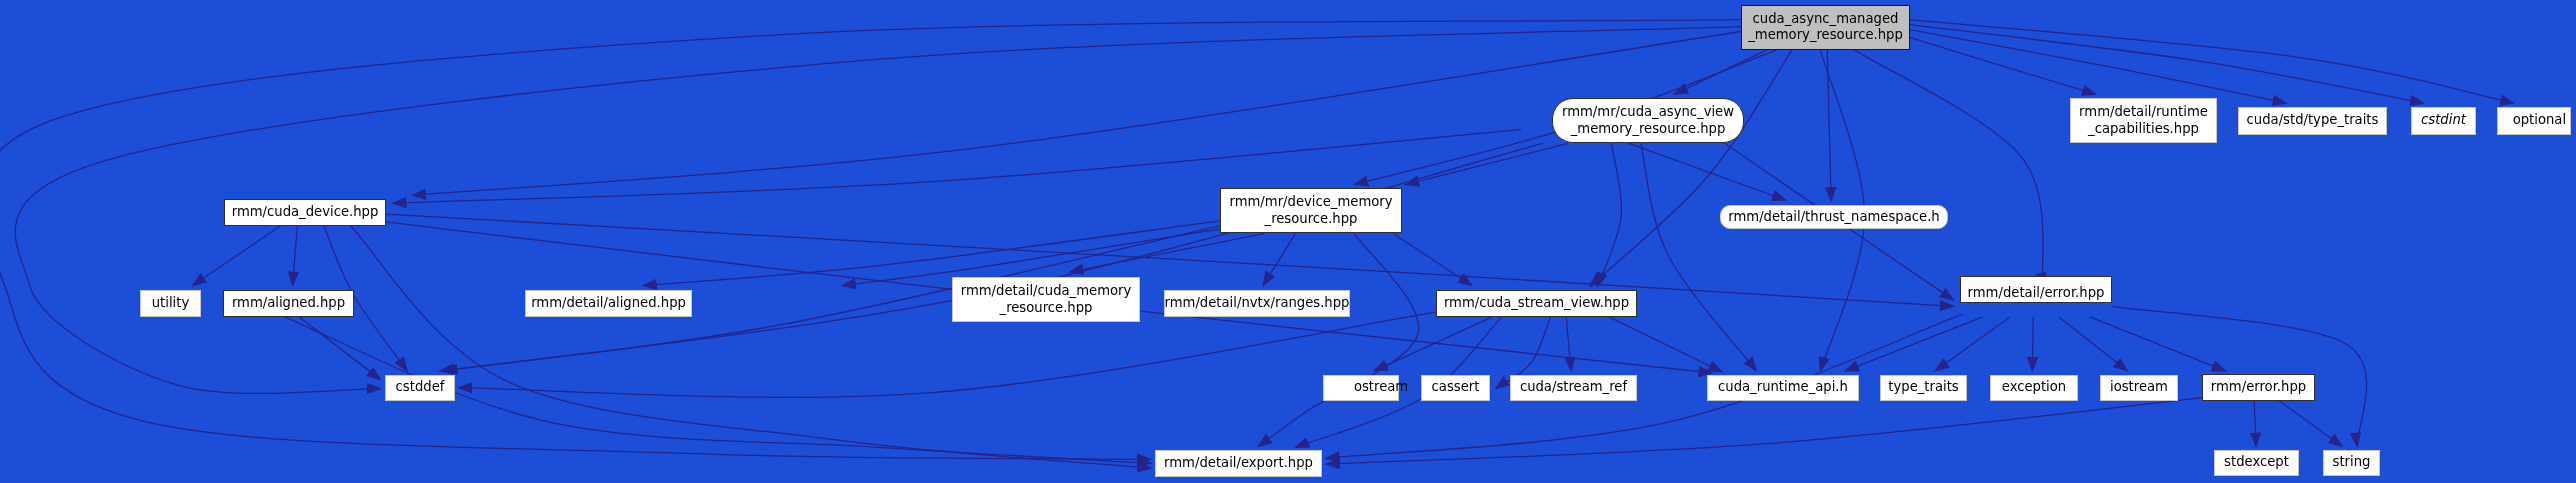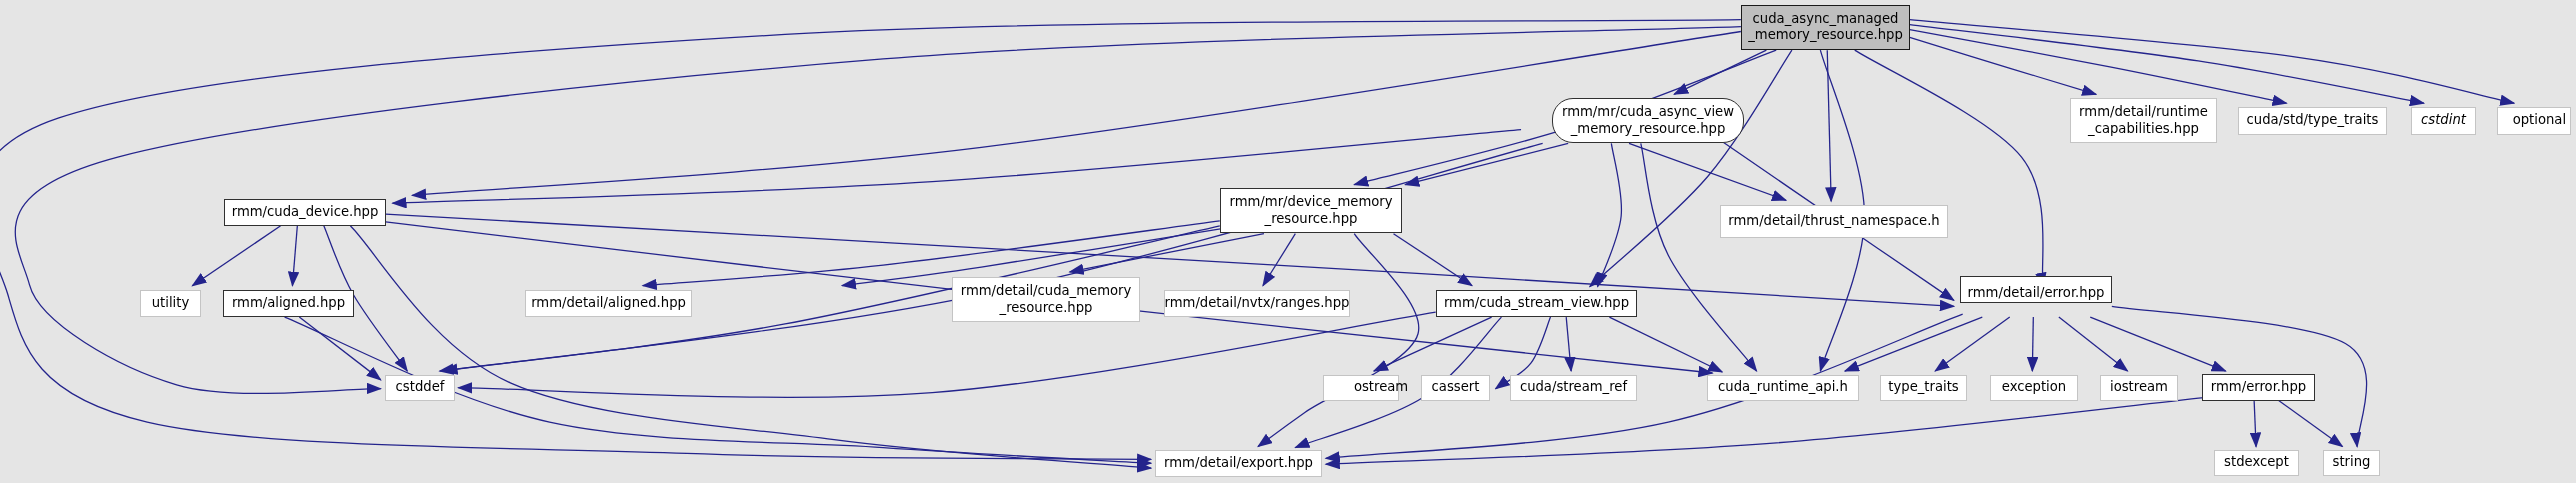--- a/index.html
+++ b/index.html
@@ -1,16 +1,16 @@
 <!DOCTYPE html>
 <html><head>
 <meta charset="utf-8">
 <style>
   html,body{margin:0;padding:0;background:#ffffff;}
-  #graph-canvas{position:relative;width:2576px;height:484px;background:#e5e5e5;overflow:hidden;
+  #graph-canvas{position:relative;width:2576px;height:484px;background:#1d4ed8;overflow:hidden;
     font-family:"DejaVu Sans","Liberation Sans",sans-serif;}
   #edge-layer{position:absolute;left:0;top:0;width:2576px;height:484px;}
   .gnode{position:absolute;display:flex;flex-direction:column;align-items:center;justify-content:center;
     background:#ffffff;border:1px solid #c4c4c4;box-sizing:border-box;text-align:center;
     font-size:13.2px;line-height:1.28;color:#000;white-space:nowrap;padding:0 3.9px;cursor:default;}
   .gnode.linked{border:1.6px solid #303030;cursor:pointer;}
   .gnode.root{border:1.8px solid #1a1a1a;background:#bfbfbf;font-weight:normal;}
 </style>
 </head>
 <body>
@@ -88,21 +88,21 @@
     </div>
     <div class="gnode leaf" style="left: 2238px; top: 107px; width: 149px; height: 27.5px;">
       <span>cuda/std/type_traits</span>
     </div>
     <div class="gnode leaf" style="left: 2411px; top: 107px; width: 65px; height: 27.5px; font-style: italic;">
       <span>cstdint</span>
     </div>
     <div class="gnode leaf" style="left: 2497px; top: 107px; width: 74px; height: 27.5px; align-items: flex-end;">
       <span>optional</span>
     </div>
-    <div class="gnode leaf" style="left: 1720px; top: 205px; width: 228px; height: 33px;">
+    <div class="gnode leaf" style="left: 1720px; top: 205px; width: 228px; height: 24px; border-radius: 10px;">
       <span>rmm/detail/thrust_namespace.h</span>
     </div>
     <div class="gnode linked" style="left: 224px; top: 199px; width: 162px; height: 26.5px;">
       <span>rmm/cuda_device.hpp</span>
     </div>
     <div class="gnode linked" style="left: 1220px; top: 188px; width: 182px; height: 45px;">
       <span>rmm/mr/device_memory</span>
       <span>_resource.hpp</span>
     </div>
     <div class="gnode leaf" style="left: 140px; top: 290px; width: 61px; height: 26.5px;">

